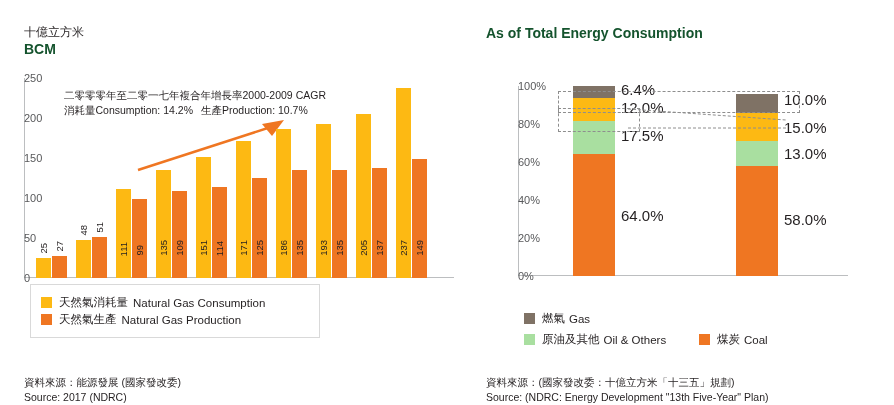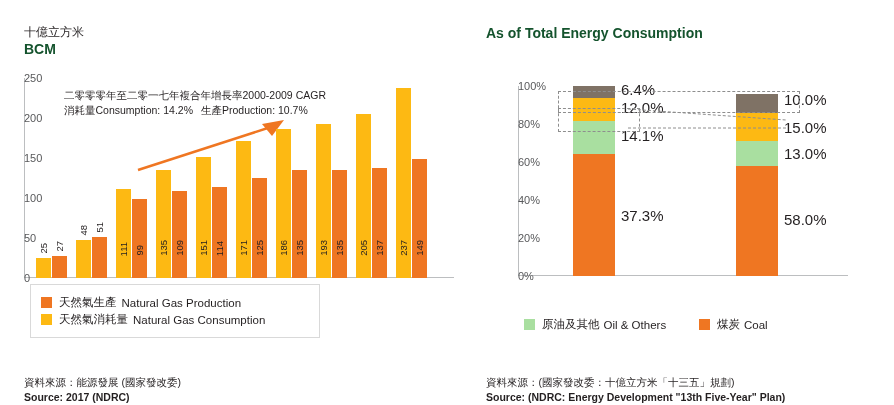--- a/index.html
+++ b/index.html
@@ -33,21 +33,21 @@
   .cagr-box{position:absolute;left:48px;top:72px;font-size:10.5px;color:#231f20;line-height:15px;}
   .cagr-box .l2 span.sep{display:inline-block;width:8px;}
 
   .arrow{position:absolute;left:120px;top:100px;width:150px;height:56px;}
 
   .legend-left{position:absolute;left:14px;top:268px;width:290px;border:1px solid #d9d9d9;padding:8px 10px;box-sizing:border-box;}
   .legend-row{display:flex;align-items:center;margin:2px 0;font-size:11.5px;color:#231f20;}
   .sw{width:11px;height:11px;margin-right:7px;flex:0 0 auto;}
 
   .src{position:absolute;left:8px;bottom:16px;font-size:10.5px;color:#231f20;line-height:15px;}
-  .src .b{font-weight:bold;}
+  .src .b{font-weight:normal;}
 
   
   #right-plot{position:absolute;left:40px;top:70px;width:330px;height:190px;}
   .rytick{position:absolute;right:100%;margin-right:6px;font-size:11px;color:#58595b;transform:translateY(-50%);white-space:nowrap;}
   .stack{position:absolute;bottom:0;width:42px;}
   .seg{position:absolute;width:42px;left:0;}
   .seglab{position:absolute;font-size:15px;color:#231f20;white-space:nowrap;}
 
   .dashbox{position:absolute;border:1px dashed #8e8e8e;}
   .connector{position:absolute;}
@@ -169,30 +169,30 @@
       <div class="bar cons" style="height:189.6px;"></div>
       <div class="bar prod" style="height:119.2px;"></div>
       <div class="blabel" style="left:2px;bottom:22px;">237</div>
       <div class="blabel" style="left:18px;bottom:22px;">149</div>
 
     </div>
   </div>
 
   <div class="legend-left">
     <div class="legend-row">
+      <span class="sw" style="background:#fdb913;"></span>
+      <span>天然氣消耗量</span>
+      <span style="width:5px;"></span>
+      <span>Natural Gas Consumption</span>
+    </div>
+    <div class="legend-row">
       <span class="sw" style="background:#ef7622;"></span>
       <span>天然氣生產</span>
       <span style="width:5px;"></span>
       <span>Natural Gas Production</span>
-    </div>
-    <div class="legend-row">
-      <span class="sw" style="background:#fdb913;"></span>
-      <span>天然氣消耗量</span>
-      <span style="width:5px;"></span>
-      <span>Natural Gas Consumption</span>
     </div>
   </div>
 
   <div class="src">
     <div>資料來源：能源發展 (國家發改委)</div>
     <div class="b">Source: 2017 (NDRC)</div>
   </div>
 </div>
 
 <div class="panel" id="panel-right">
@@ -210,22 +210,22 @@
     <div class="rytick" style="top:114px;left:0;">40%</div>
     <div class="rytick" style="top:76px;left:0;">60%</div>
     <div class="rytick" style="top:38px;left:0;">80%</div>
     <div class="rytick" style="top:0px;left:0;">100%</div>
 
     <div class="stack" style="left:55px;">
       <div class="seg" style="bottom:0;height:121.6px;background:#ef7622;"></div>
       <div class="seg" style="bottom:121.6px;height:33.25px;background:#a9dfa0;"></div>
       <div class="seg" style="bottom:154.85px;height:22.8px;background:#fdb913;"></div>
       <div class="seg" style="bottom:177.65px;height:12.16px;background:#7f7265;"></div>
-      <div class="seglab" style="left:48px;bottom:52px;">37.3%</div>
-      <div class="seglab" style="left:48px;bottom:132px;">14.1%</div>
+      <div class="seglab" style="left:48px;bottom:52px;">64.0%</div>
+      <div class="seglab" style="left:48px;bottom:132px;">17.5%</div>
       <div class="seglab" style="left:48px;bottom:160px;">12.0%</div>
       <div class="seglab" style="left:48px;bottom:178px;">6.4%</div>
 
     </div>
 
     <div class="stack" style="left:218px;">
       <div class="seg" style="bottom:0;height:110.2px;background:#ef7622;"></div>
       <div class="seg" style="bottom:110.2px;height:24.7px;background:#a9dfa0;"></div>
       <div class="seg" style="bottom:134.9px;height:28.5px;background:#fdb913;"></div>
       <div class="seg" style="bottom:163.4px;height:19px;background:#7f7265;"></div>
@@ -239,20 +239,25 @@
     <div class="dashbox" style="left:40px;top:5px;width:240px;height:20px;"></div>
     <div class="dashbox" style="left:40px;top:22px;width:80px;height:22px;"></div>
     <svg class="connector" style="left:110px;top:20px;width:160px;height:28px;" viewBox="0 0 160 28">
       <line x1="0" y1="3" x2="158" y2="14" stroke="#8e8e8e" stroke-width="1" stroke-dasharray="3,2"></line>
       <line x1="0" y1="22" x2="158" y2="22" stroke="#8e8e8e" stroke-width="1" stroke-dasharray="3,2"></line>
     </svg>
   </div>
 
   <div class="legend-right" style="left:46px;">
     <div class="lr-row">
+      <div class="lr-item first">
+        <span class="sw" style="background:#7f7265;"></span>
+        <span class="cn">燃氣</span>
+        <span>Gas</span>
+      </div>
     </div>
     <div class="lr-row">
       <div class="lr-item first">
         <span class="sw" style="background:#a9dfa0;"></span>
         <span class="cn">原油及其他</span>
         <span>Oil &amp; Others</span>
       </div>
       <div class="lr-item">
         <span class="sw" style="background:#ef7622;"></span>
         <span class="cn">煤炭</span>

